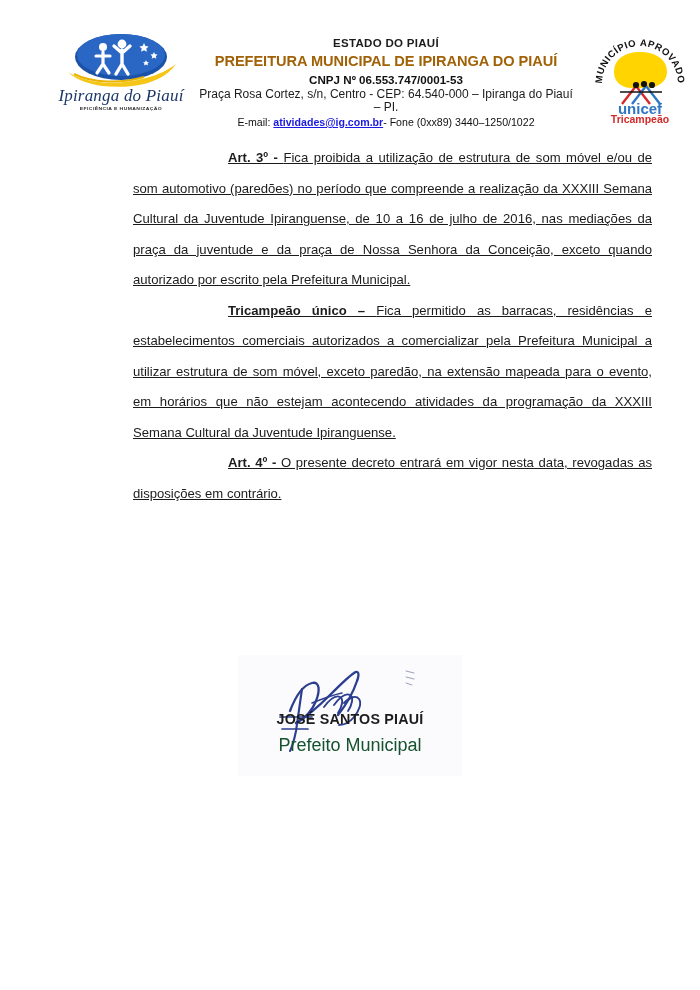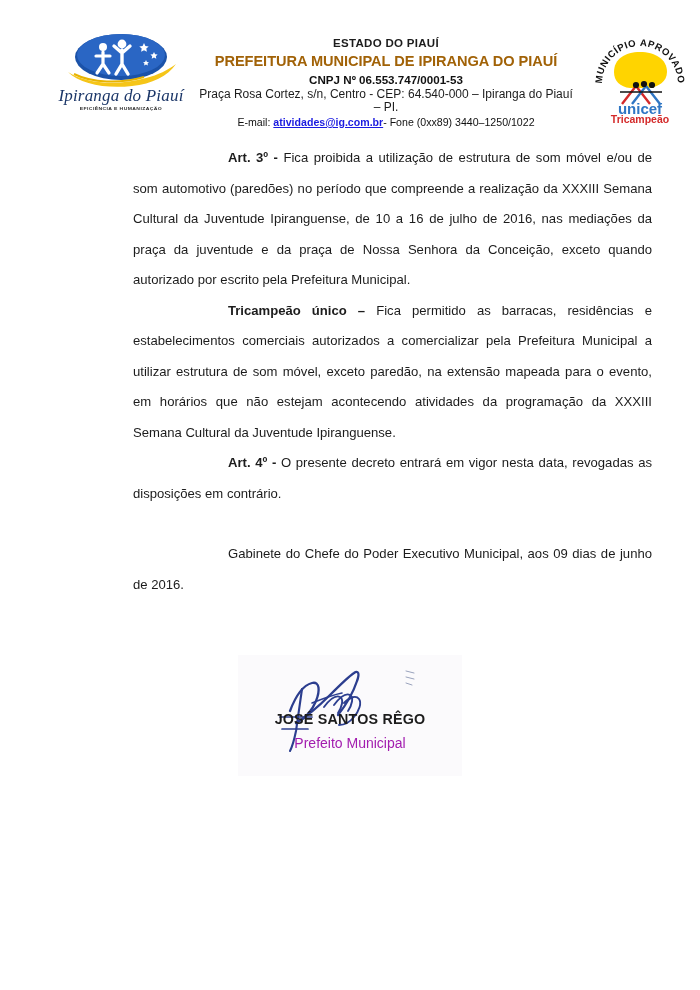--- a/index.html
+++ b/index.html
@@ -120,20 +120,21 @@
     text-decoration: underline;
     font-weight: bold;
   }
 
   
   .doc-body {
     position: absolute;
     left: 133px;
     top: 143px;
     width: 519px;
+    text-decoration: underline;
   }
   .para {
     font-family: "Liberation Sans", sans-serif;
     font-size: 13.1px;
     line-height: 30.5px;
     text-align: justify;
     text-justify: inter-word;
     color: #1c1c1c;
     margin: 0;
   }
@@ -170,22 +171,22 @@
     letter-spacing: .2px;
     color: #1c1c1c;
     white-space: nowrap;
   }
   .sig-role {
     position: absolute;
     left: 0;
     top: 80px;
     width: 224px;
     text-align: center;
-    font-size: 14px;
-    color: #a21caf;
+    font-size: 18px;
+    color: #14532d;
   }
 </style>
 </head>
 <body>
 
 <div class="doc-header">
 
   <div class="logo-left">
     <svg class="emblem" viewBox="0 0 130 56">
       <ellipse cx="65" cy="25" rx="46" ry="23" fill="#1b52a8"></ellipse>
@@ -251,33 +252,32 @@
 <div class="doc-body">
 
   <p class="para indent"><b>Art. 3º - </b><span>Fica proibida a utilização de estrutura de som móvel e/ou de som automotivo (paredões) no período que compreende a realização da XXXIII Semana Cultural da Juventude Ipiranguense, de 10 a 16 de julho de 2016, nas mediações da praça da juventude e da praça de Nossa Senhora da Conceição, exceto quando autorizado por escrito pela Prefeitura Municipal.</span></p>
 
   <p class="para indent"><b>Tricampeão único – </b><span>Fica permitido as barracas, residências e estabelecimentos comerciais autorizados a comercializar pela Prefeitura Municipal a utilizar estrutura de som móvel, exceto paredão, na extensão mapeada para o evento, em horários que não estejam acontecendo atividades da programação da XXXIII Semana Cultural da Juventude Ipiranguense.</span></p>
 
   <p class="para indent"><b>Art. 4º - </b><span>O presente decreto entrará em vigor nesta data, revogadas as disposições em contrário.</span></p>
 
   <div class="spacer-para"></div>
 
-  <p class="para indent"><span>Gabinete do Chefe do Poder Executivo Municipal, aos 09 dias de junho de 2016.</span></p>
 </div>
 
 <div class="signature-block">
   <svg class="sig-scribble" viewBox="0 0 224 121">
     <g fill="none" stroke="#2c3e8f" stroke-linecap="round" stroke-linejoin="round">
       <path d="M52 56 C58 40 66 30 74 28 C82 26 82 36 78 46 C74 56 66 64 58 68" stroke-width="2.3"></path>
       <path d="M58 68 C68 62 80 52 92 40 C102 30 110 22 116 18 C120 15 122 18 119 26 C115 38 108 50 100 60" stroke-width="2.3"></path>
       <path d="M74 48 C84 44 94 40 104 38" stroke-width="1.6"></path>
       <path d="M86 52 C92 44 98 40 102 42 C106 44 104 52 100 58" stroke-width="1.9"></path>
       <path d="M96 50 C102 42 108 38 112 40 C116 42 114 50 110 56" stroke-width="1.9"></path>
       <path d="M106 48 C112 42 118 40 121 44 C124 48 121 56 116 62 C112 67 106 70 101 70" stroke-width="1.9"></path>
       <path d="M64 34 C62 48 60 62 58 76 C56 86 54 92 52 96" stroke-width="2.1"></path>
       <path d="M42 62 L74 62" stroke-width="1.7"></path>
       <path d="M44 74 L70 74" stroke-width="1.7"></path>
       <path d="M168 16 L176 18 M168 22 L176 24 M168 28 L174 30" stroke-width="1" stroke="#9aa3bd"></path>
     </g>
   </svg>
-  <div class="sig-name">JOSÉ SANTOS RÊGO</div>
+  <div class="sig-name">JOSÉ SANTOS PIAUÍ</div>
   <div class="sig-role">Prefeito Municipal</div>
 </div>
 
 </body></html>

